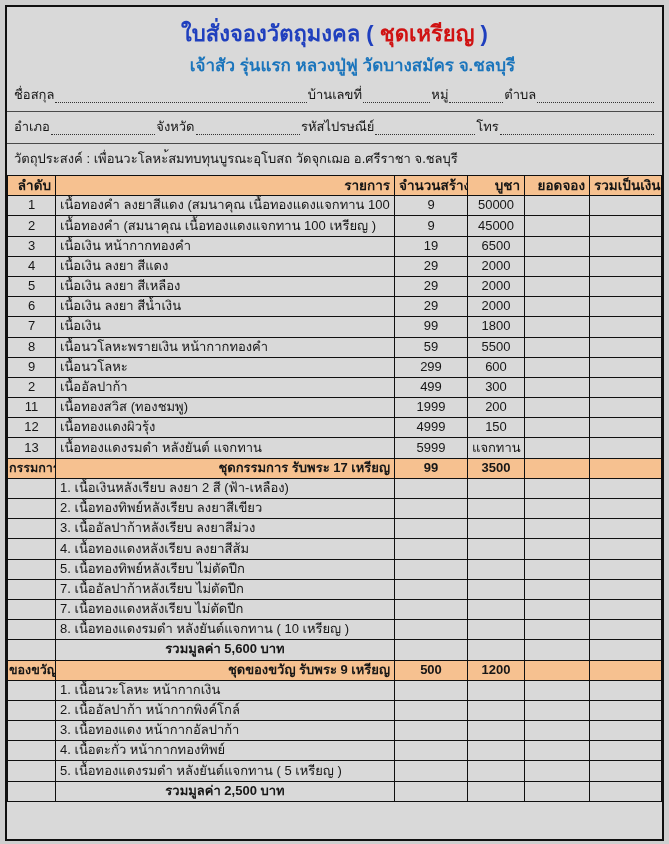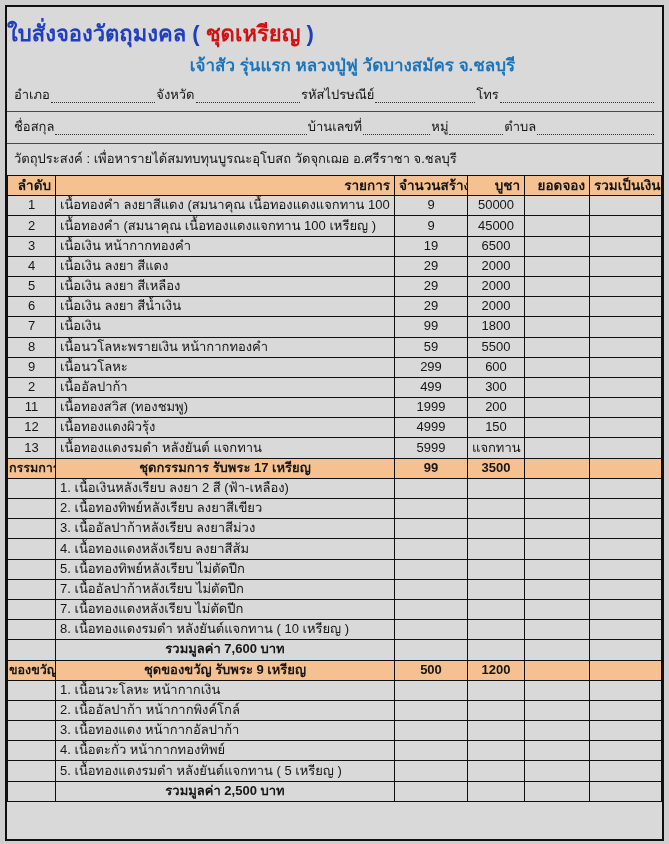--- a/index.html
+++ b/index.html
@@ -19,21 +19,21 @@
     color:var(--ink);
   }
   .doc{
     position:absolute;left:5px;top:5px;right:5px;bottom:3px;
     background:var(--page-bg);
     border:2px solid #101010;
     overflow:hidden;
   }
   .title{
     margin-top:9px;height:36px;line-height:36px;
-    font-size:22px;font-weight:bold;
+    text-align:center;font-size:22px;font-weight:bold;
     color:var(--title-blue);
   }
   .title .hl{color:var(--title-red);}
   .subtitle{
     height:28px;line-height:28px;text-align:center;
     font-size:17px;font-weight:bold;color:var(--subtitle-blue);padding-left:36px;
   }
   .form-line{
     display:flex;align-items:flex-end;
     height:32px;padding:0 7px 6px 7px;
@@ -60,58 +60,58 @@
     overflow:hidden;white-space:nowrap;
     vertical-align:middle;
   }
   thead th{
     background:var(--accent-orange);
     font-weight:bold;text-align:right;font-size:13.5px;
   }
   td.c{text-align:center;}
   td.item{text-align:left;}
   tr.row-section td{background:var(--accent-orange);font-weight:bold;}
-  tr.row-section td.item{text-align:center;}
+  tr.row-section td.item{text-align:right;}
   tr.row-section td:first-child{padding:0 1px;font-size:12.5px;text-align:center;}
   tr.row-total td.item{text-align:center;font-weight:bold;}
 </style>
 </head>
 <body>
 
 <div class="doc">
 
   <div class="title">
     <span>ใบสั่งจองวัตถุมงคล ( </span><span class="hl">ชุดเหรียญ</span><span> )</span>
   </div>
 
   <div class="subtitle">เจ้าสัว รุ่นแรก หลวงปู่ฟู วัดบางสมัคร จ.ชลบุรี</div>
+
+  <div class="form-line">
+    <span class="lbl">ชื่อสกุล</span>
+    <span class="dots" style="flex-grow:5.6"></span>
+    <span class="lbl">บ้านเลขที่</span>
+    <span class="dots" style="flex-grow:1.5"></span>
+    <span class="lbl">หมู่</span>
+    <span class="dots" style="flex-grow:1.2"></span>
+    <span class="lbl">ตำบล</span>
+    <span class="dots" style="flex-grow:2.6"></span>
+  </div>
 
   <div class="form-line">
     <span class="lbl">อำเภอ</span>
     <span class="dots" style="flex-grow:2.3"></span>
     <span class="lbl">จังหวัด</span>
     <span class="dots" style="flex-grow:2.3"></span>
     <span class="lbl">รหัสไปรษณีย์</span>
     <span class="dots" style="flex-grow:2.2"></span>
     <span class="lbl">โทร</span>
     <span class="dots" style="flex-grow:3.4"></span>
   </div>
 
-  <div class="form-line">
-    <span class="lbl">ชื่อสกุล</span>
-    <span class="dots" style="flex-grow:5.6"></span>
-    <span class="lbl">บ้านเลขที่</span>
-    <span class="dots" style="flex-grow:1.5"></span>
-    <span class="lbl">หมู่</span>
-    <span class="dots" style="flex-grow:1.2"></span>
-    <span class="lbl">ตำบล</span>
-    <span class="dots" style="flex-grow:2.6"></span>
-  </div>
-
-  <div class="purpose-line">วัตถุประสงค์ : เพื่อหารายได้สมทบทุนบูรณะอุโบสถ วัดจุกเฌอ อ.ศรีราชา จ.ชลบุรี</div>
+  <div class="purpose-line">วัตถุประสงค์ : เพื่อนวะโลหะ้สมทบทุนบูรณะอุโบสถ วัดจุกเฌอ อ.ศรีราชา จ.ชลบุรี</div>
 
   <table>
     <colgroup>
       <col class="c-no">
         <col class="c-item">
         <col class="c-qty">
         <col class="c-price">
         <col class="c-res">
         <col class="c-sum">
     </colgroup>
@@ -297,21 +297,21 @@
         <tr class="row-sub">
     <td class="c"></td>
     <td class="item">8. เนื้อทองแดงรมดำ หลังยันต์แจกทาน  ( 10 เหรียญ )</td>
     <td class="c"></td>
     <td class="c"></td>
     <td class="c"></td>
     <td class="c"></td>
   </tr>
         <tr class="row-total">
     <td class="c"></td>
-    <td class="item">รวมมูลค่า 7,600 บาท</td>
+    <td class="item">รวมมูลค่า 5,600 บาท</td>
     <td class="c"></td>
     <td class="c"></td>
     <td class="c"></td>
     <td class="c"></td>
   </tr>
         <tr class="row-section">
     <td class="c">ของขวัญ</td>
     <td class="item">ชุดของขวัญ รับพระ 9 เหรียญ</td>
     <td class="c">500</td>
     <td class="c">1200</td>

